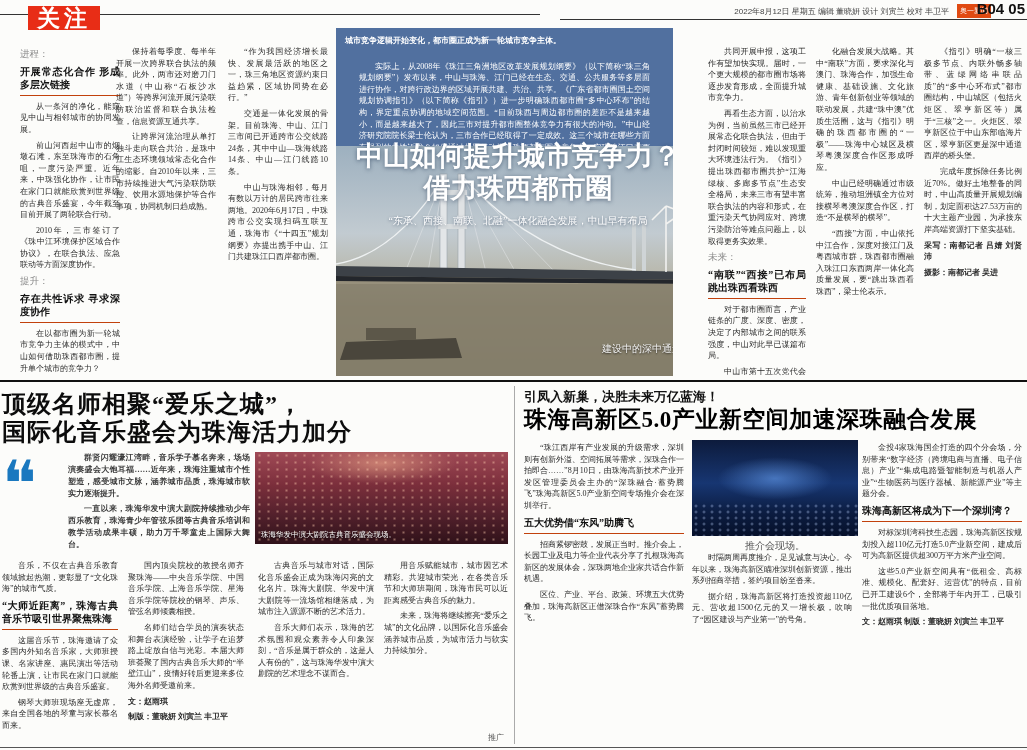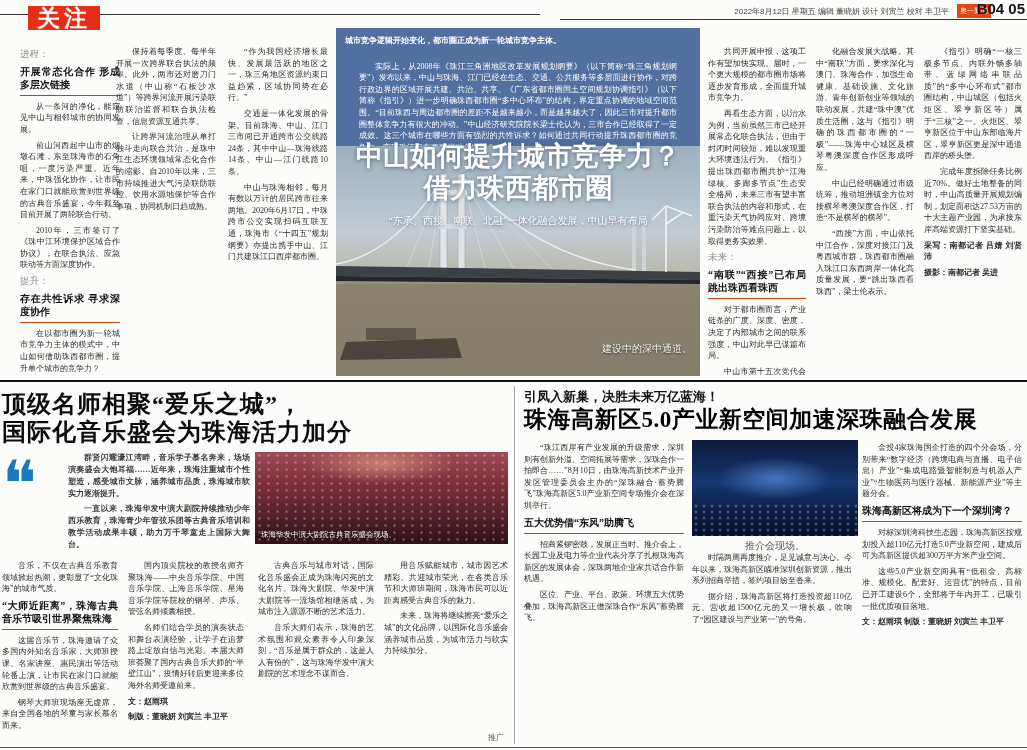--- a/index.html
+++ b/index.html
@@ -21,21 +21,21 @@
 
   
   .col{position:absolute;font-size:8px;line-height:1.45;text-align:justify;color:#2a2a2a;overflow:hidden;}
   .col p{margin:0 0 4px 0;text-indent:2em;}
   .kicker{color:#8a8a8a;font-size:9.5px;margin:2px 0 3px 0;}
   .subhead{font-weight:bold;font-size:10px;line-height:1.3;color:#111;border-bottom:1px solid #c2410c;
       padding-bottom:4px;margin-bottom:5px;}
   .byline{font-weight:bold;text-indent:0 !important;margin-top:6px;}
 
   
-  .feature{position:absolute;left:336px;top:28px;width:364px;height:348px;overflow:hidden;background:#51709f;}
+  .feature{position:absolute;left:336px;top:28px;width:337px;height:348px;overflow:hidden;background:#51709f;}
   .feature-intro{position:relative;padding:7px 9px 4px 9px;color:#fff;font-size:8px;line-height:1.45;text-align:justify;}
   .feature-intro .lead{font-weight:bold;margin:0 0 2px 0;}
   .feature-intro p{margin:14px;text-indent:2em;}
   .feature-photo{position:absolute;left:0;top:118px;width:364px;height:230px;
       background:linear-gradient(180deg,#9db0bf 0%,#c2cbd1 38%,#b9b9ae 55%,#8e8775 70%,#6f6a59 100%);}
   .feature-headline{position:absolute;left:0;top:112px;width:364px;text-align:center;color:#fff;
       font-family:"Liberation Sans","DejaVu Sans",sans-serif;font-weight:bold;font-size:27px;line-height:1.2;
       text-shadow:0 1px 4px rgba(20,40,70,.55);}
   .feature-sub{position:absolute;left:0;top:186px;width:364px;text-align:center;color:#fff;font-size:10px;
       text-shadow:0 1px 3px rgba(20,40,70,.6);}

